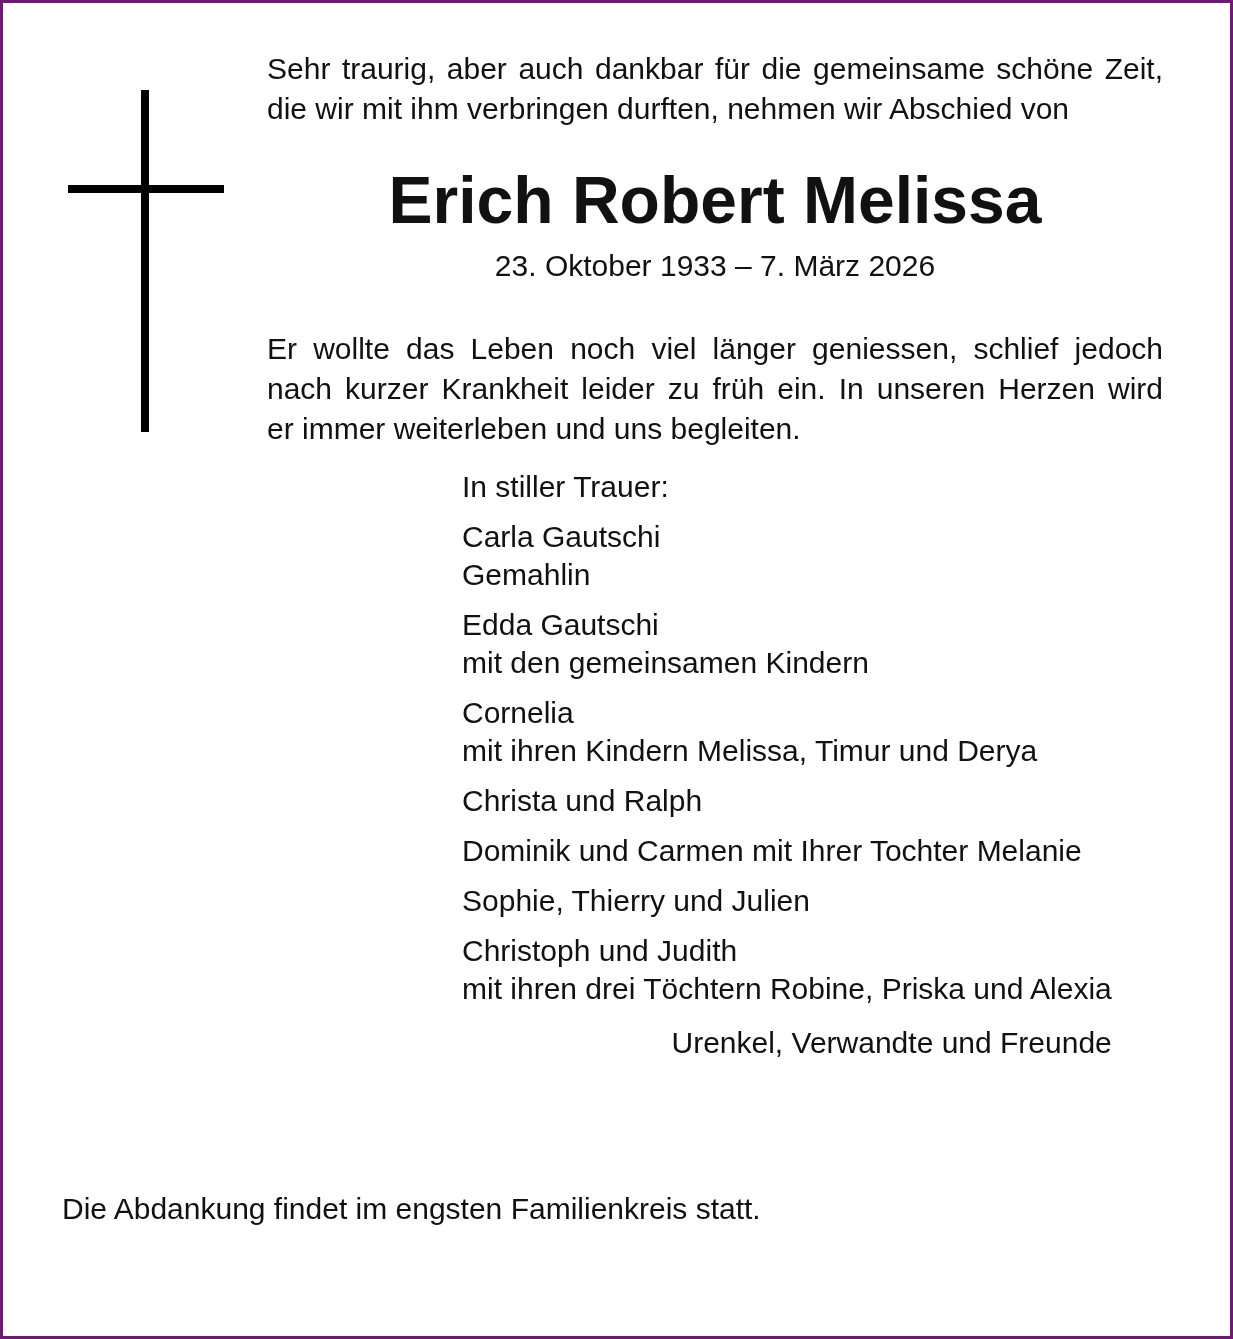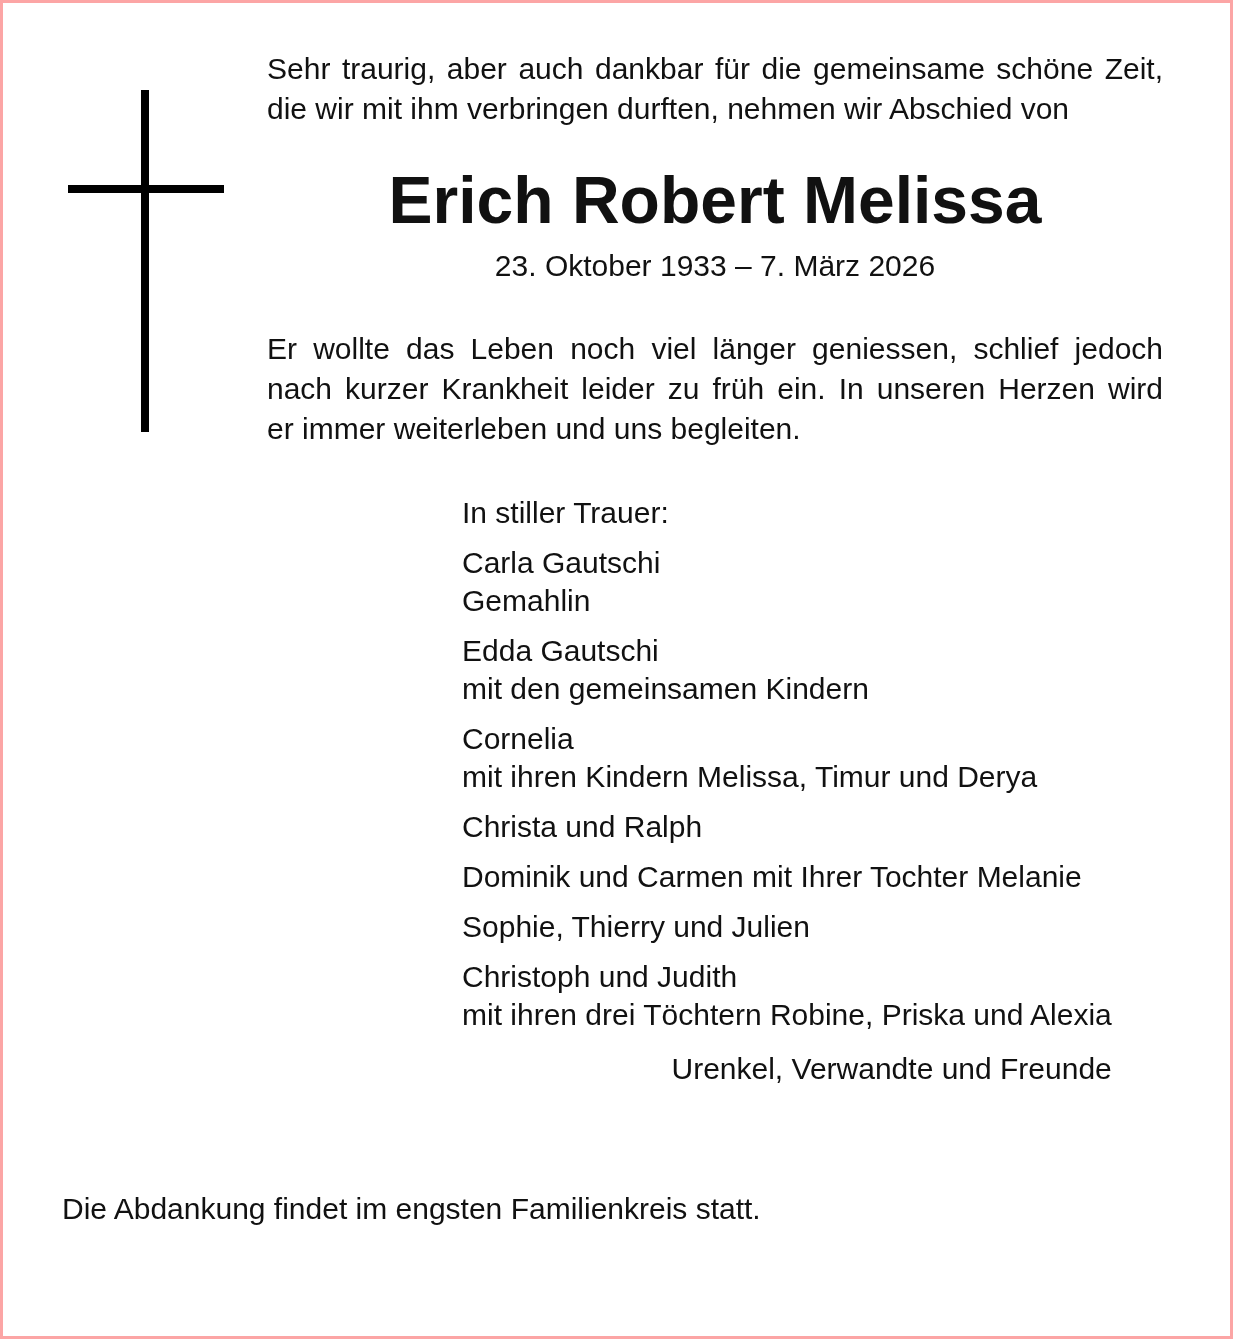--- a/index.html
+++ b/index.html
@@ -4,21 +4,21 @@
 <title>Todesanzeige</title>
 <style>
   html, body { margin: 0; padding: 0; background: #ffffff; }
 
   .page {
     position: relative;
     width: 1233px;
     height: 1339px;
     box-sizing: border-box;
     background: #ffffff;
-    border: 3px solid #fca5a5;
+    border: 3px solid #701a75;
     font-family: "Liberation Sans", "DejaVu Sans", sans-serif;
     color: #111111;
     overflow: hidden;
   }
 
   
   .cross { position: absolute; left: 0; top: 0; }
   .cross-v {
     position: absolute; left: 138px; top: 87px;
     width: 8px; height: 342px; background: #000;
@@ -43,21 +43,21 @@
   }
   .dates {
     top: 243px;
     font-size: 30px; line-height: 40px;
     text-align: center; white-space: nowrap;
   }
   .bodytext { top: 326px; }
 
   
   .mourners {
-    position: absolute; left: 459px; top: 491px;
+    position: absolute; left: 459px; top: 465px;
     font-size: 30px; line-height: 38px; white-space: nowrap;
   }
   .mitem { margin-top: 12px; }
   .mitem-last { margin-top: 16px; text-align: right; }
 
   
   .note {
     position: absolute; left: 59px; top: 1187px;
     font-size: 30px; line-height: 38px; white-space: nowrap;
   }

